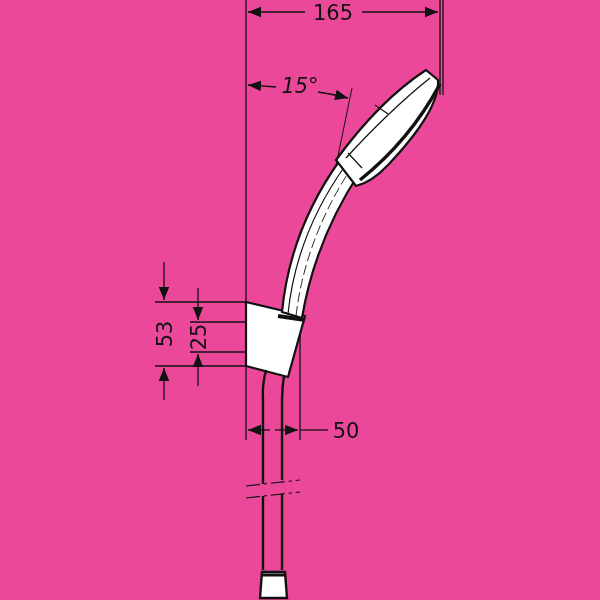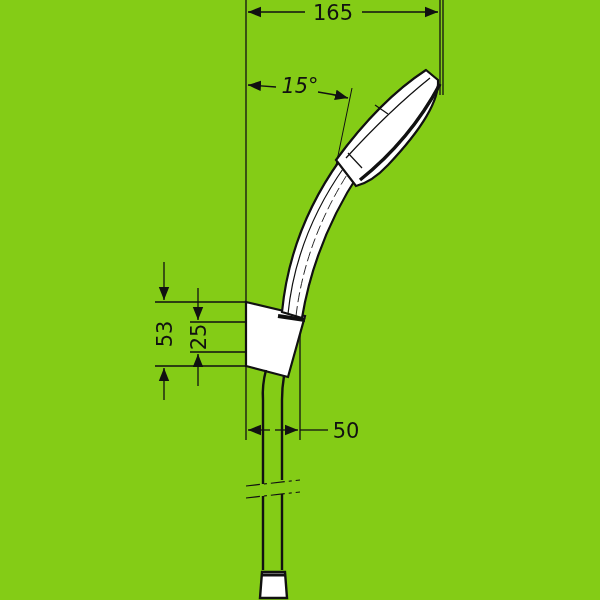--- a/index.html
+++ b/index.html
@@ -1,16 +1,16 @@
 <!DOCTYPE html>
 <html><head>
 <meta charset="utf-8">
 <style>
   html,body{margin:0;padding:0;background:#ffffff;}
-  .canvas{position:relative;width:600px;height:600px;background:#84cc16;overflow:hidden;}
+  .canvas{position:relative;width:600px;height:600px;background:#ec4899;overflow:hidden;}
   svg{position:absolute;left:0;top:0;}
   .dim-text{font-family:"DejaVu Sans",sans-serif;font-size:21px;fill:#111;}
 </style>
 </head>
 <body>
 
 <div class="canvas">
 <svg width="600" height="600" viewBox="0 0 600 600">
   <defs>
     <marker id="arr" viewBox="0 0 10 10" refX="10" refY="5" markerWidth="10" markerHeight="10" orient="auto-start-reverse">

